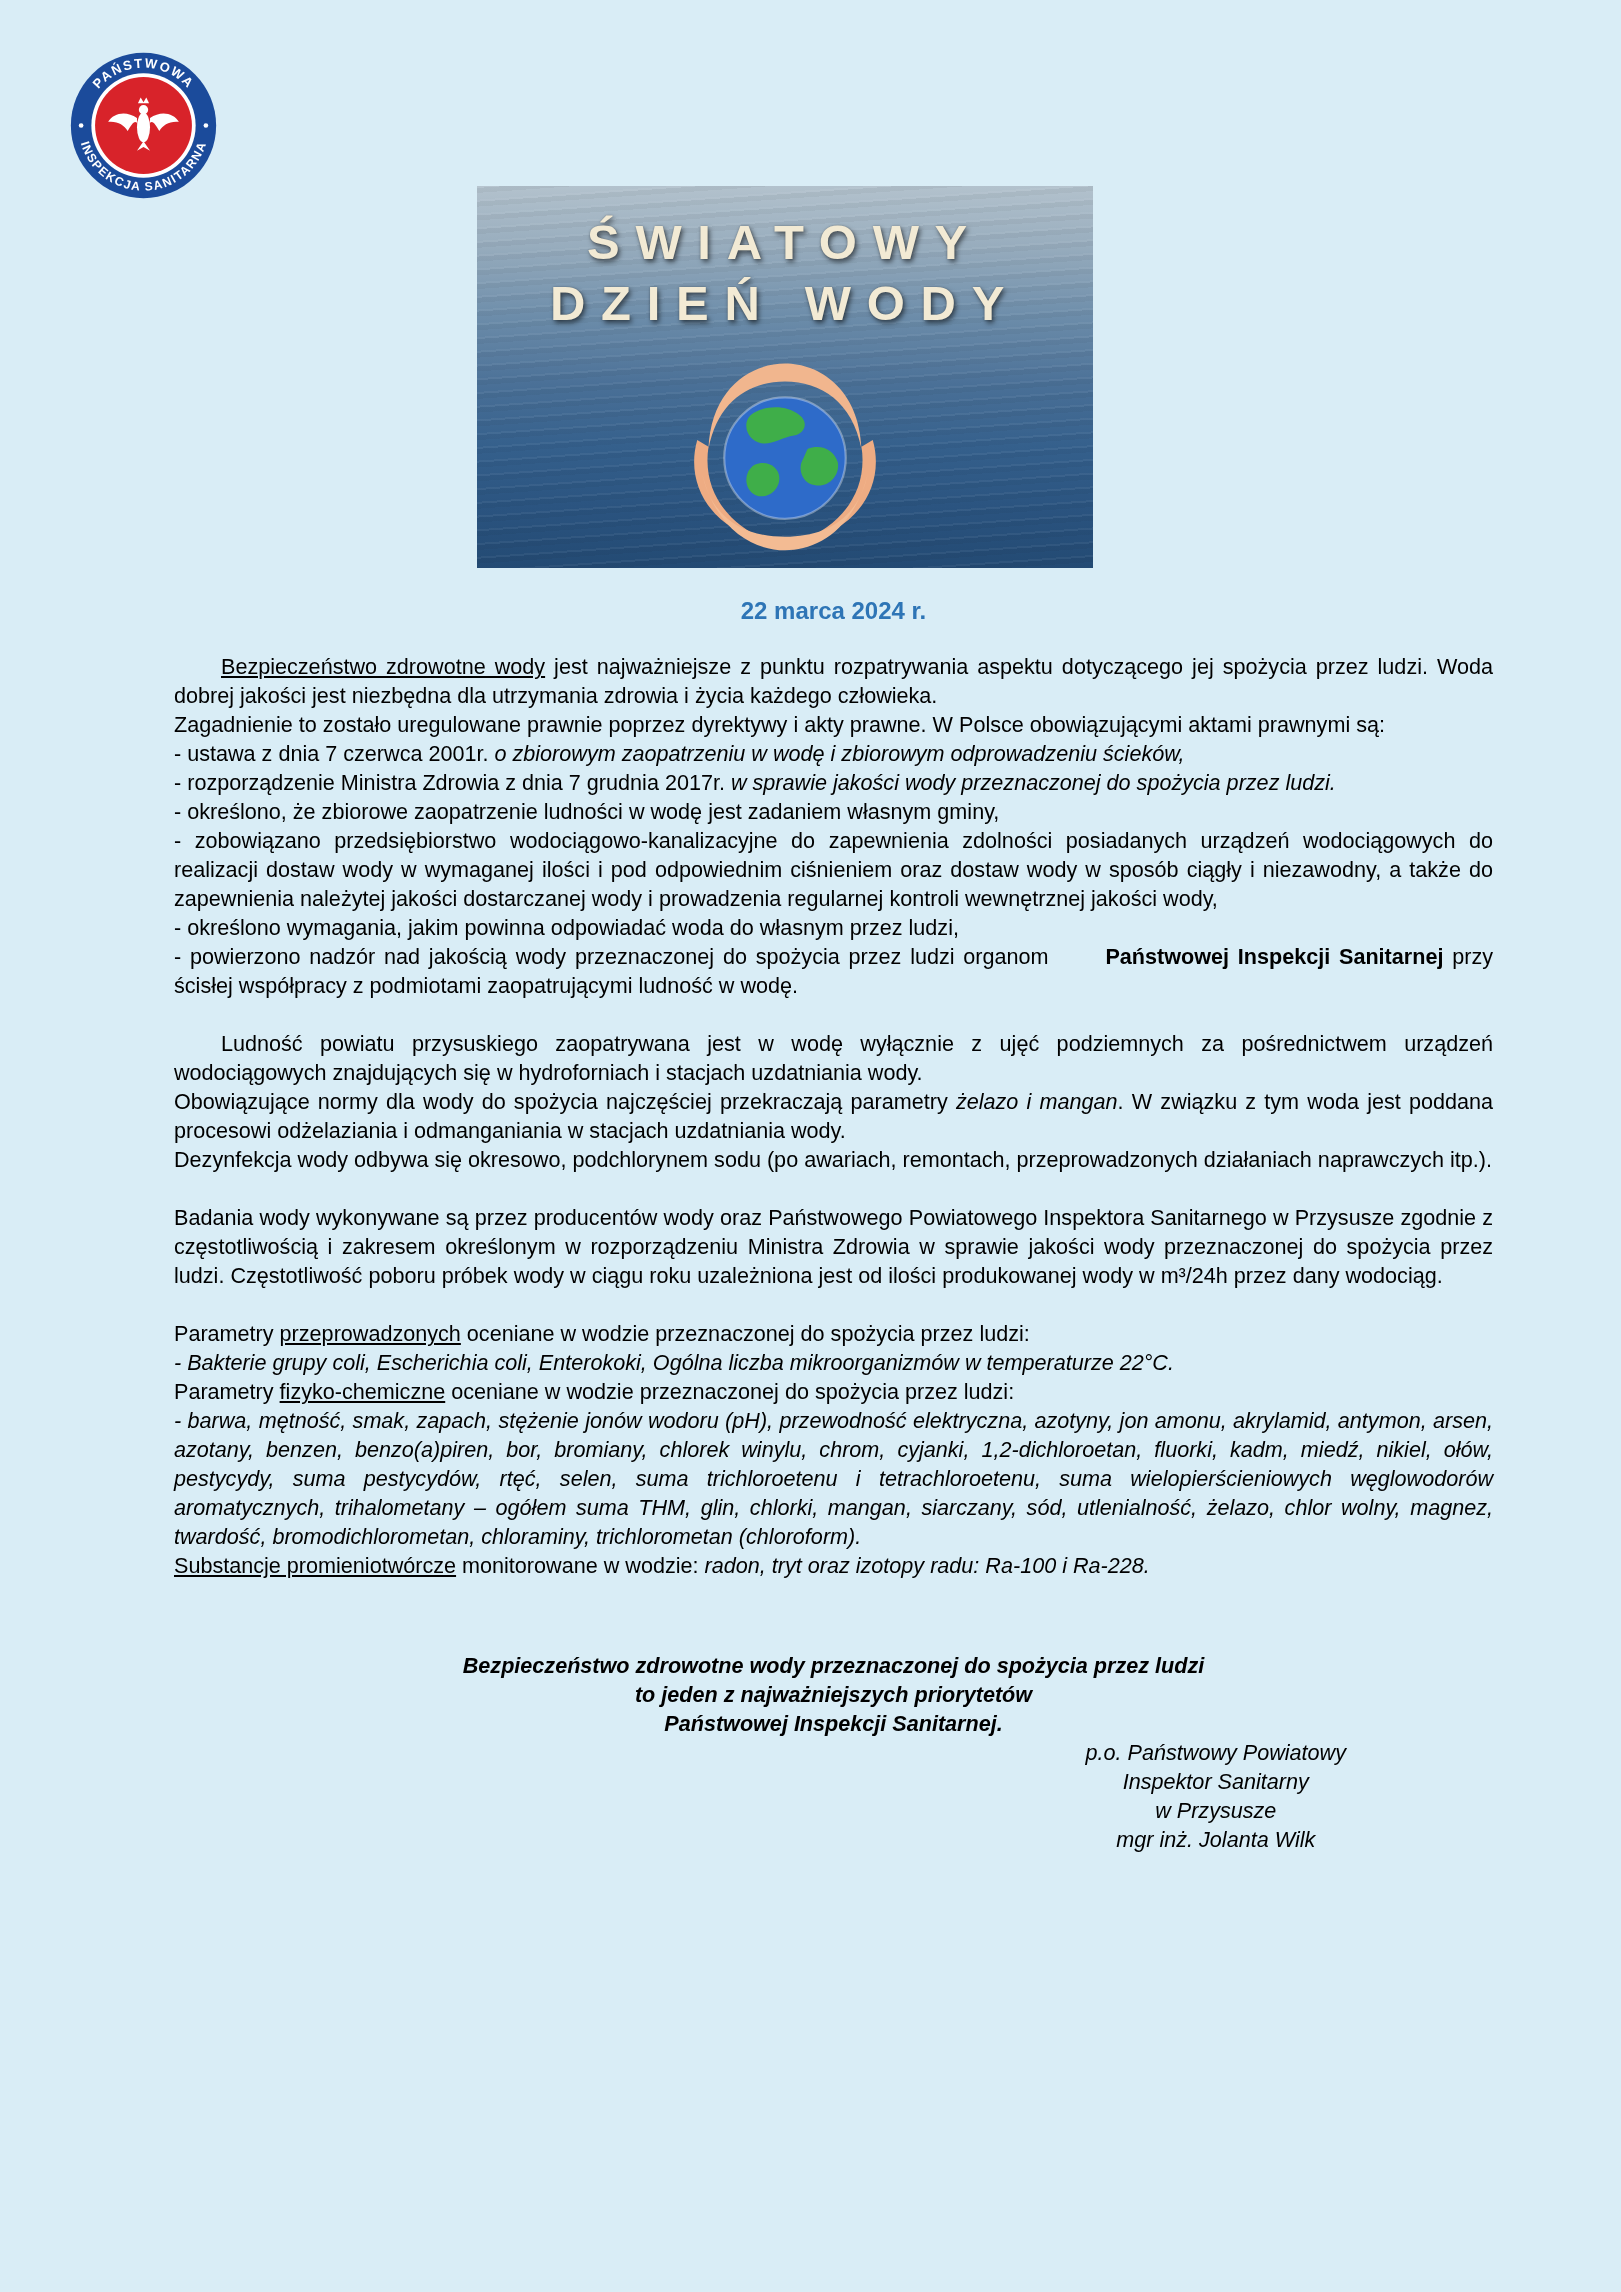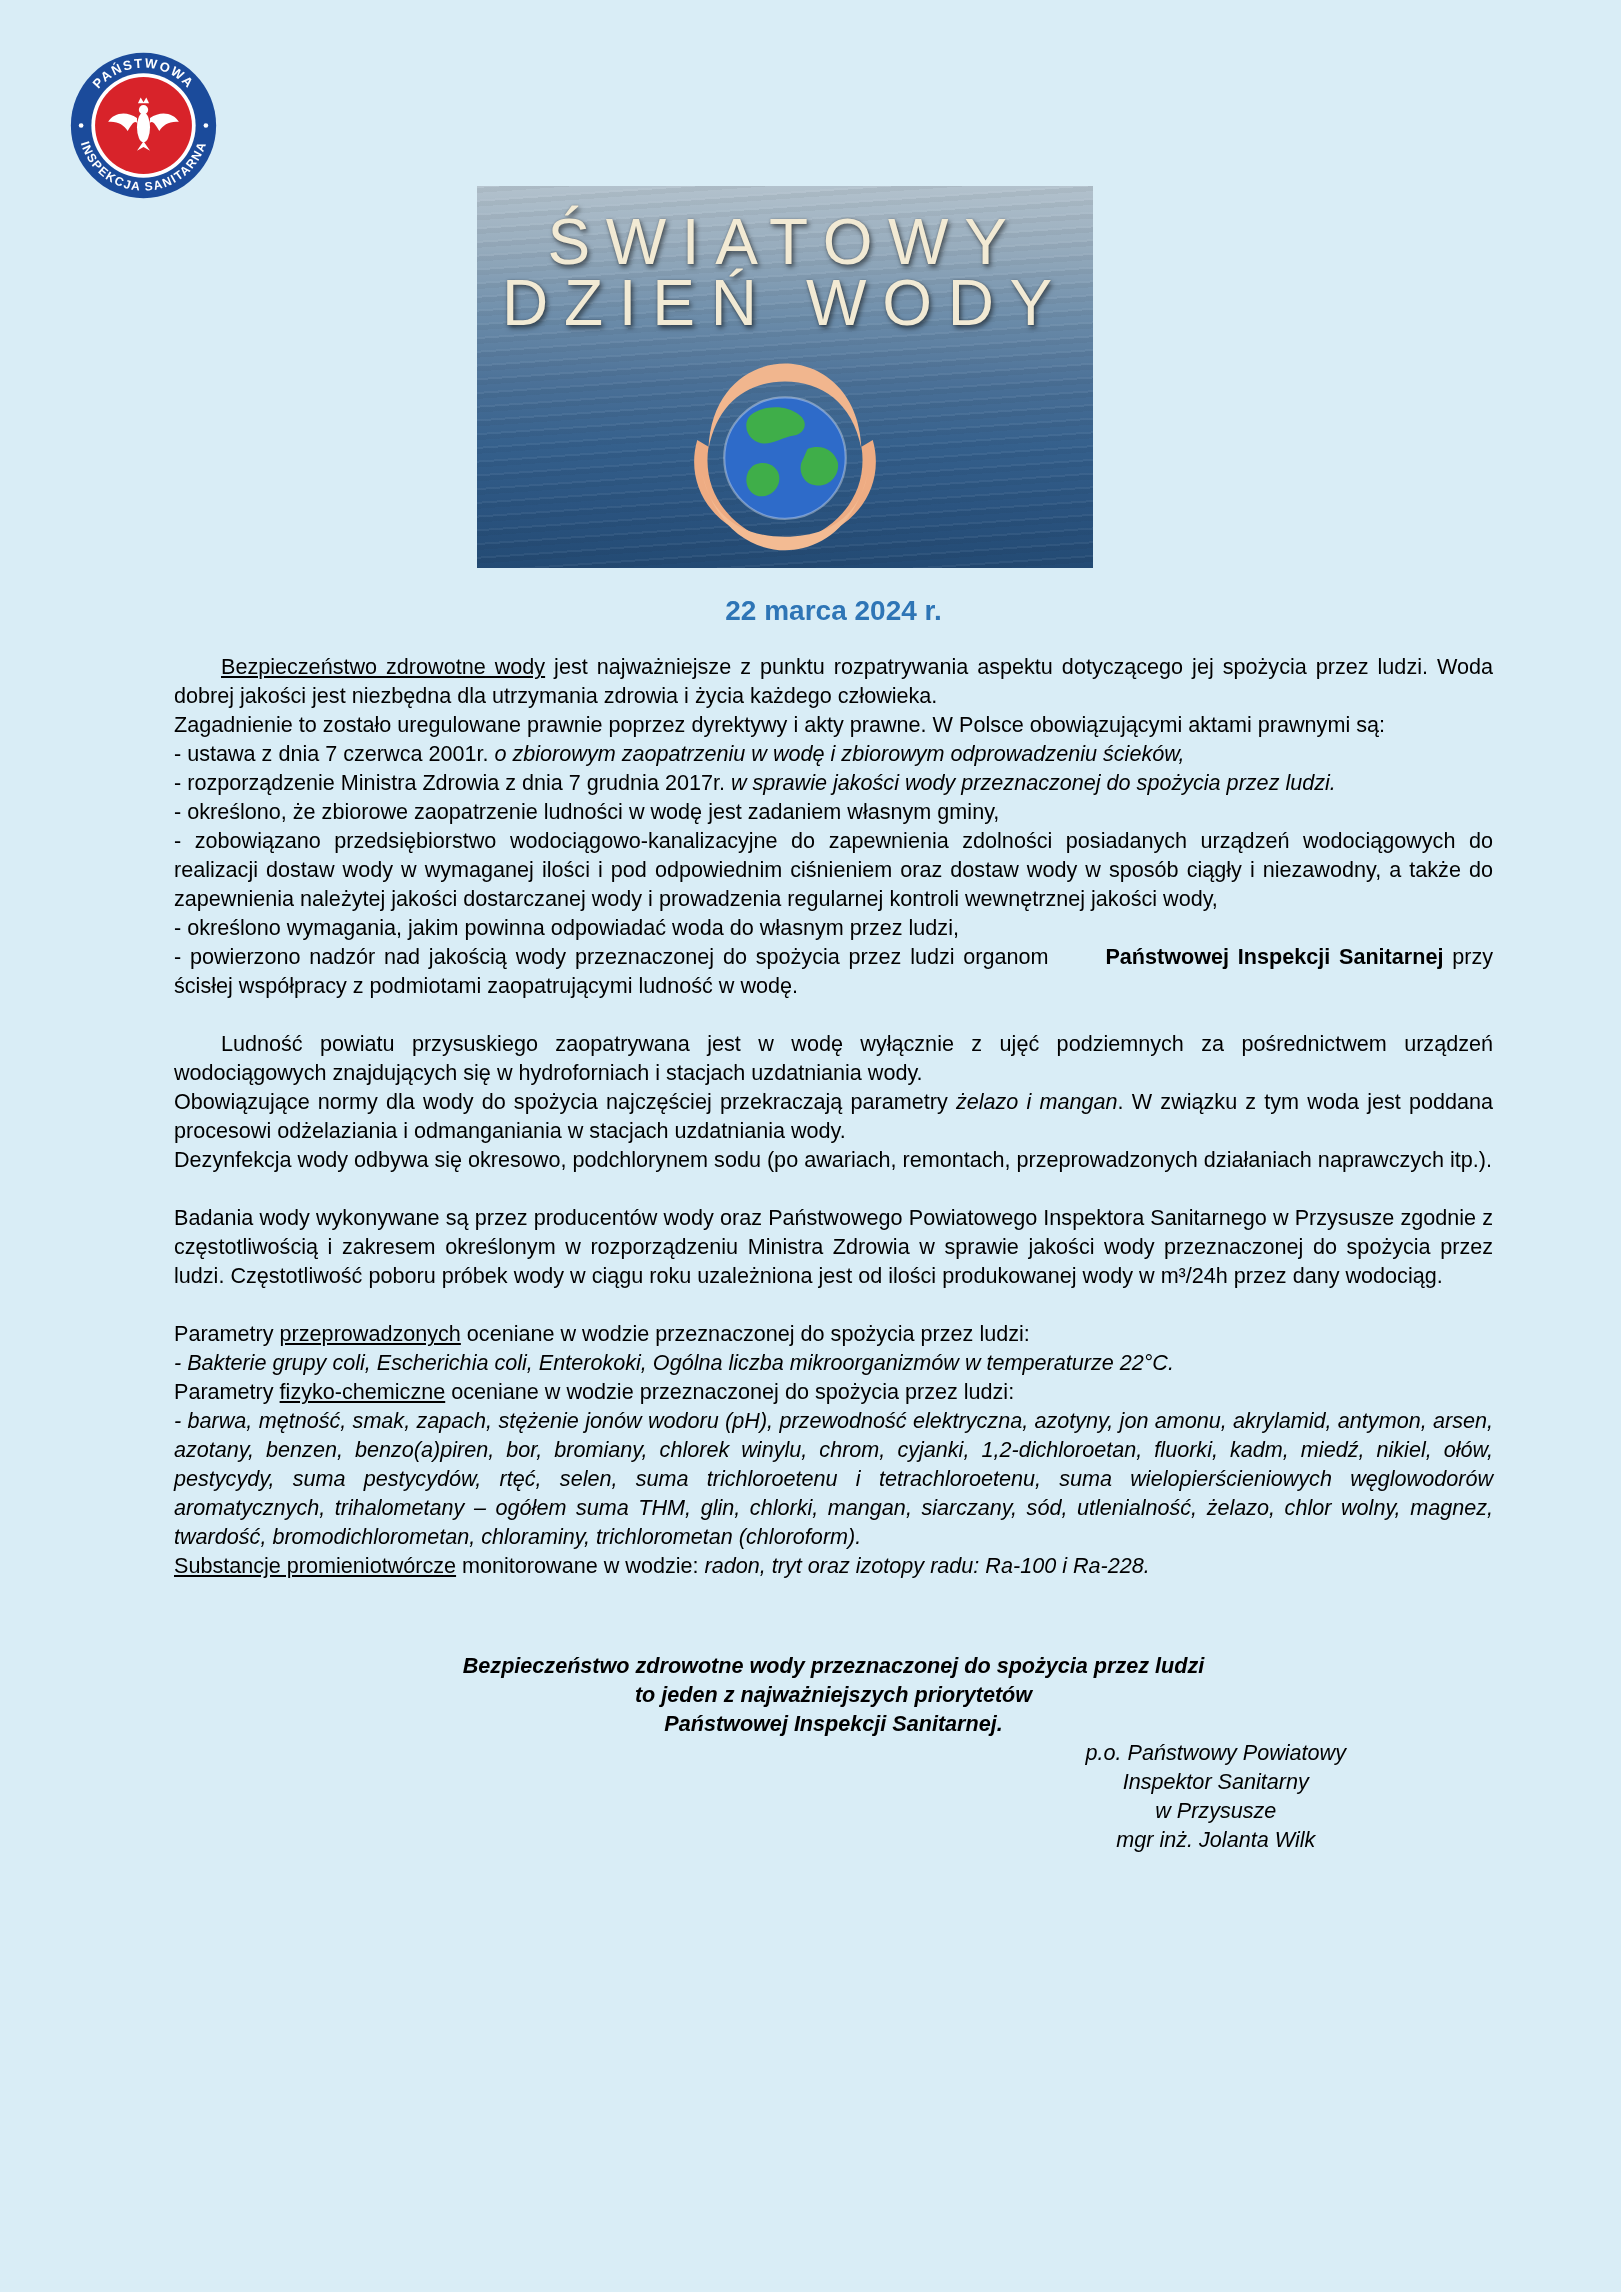--- a/index.html
+++ b/index.html
@@ -11,27 +11,27 @@
   .logo { position:absolute; top:51px; left:69px; width:149px; height:149px; }
   .logo svg { width:100%; height:100%; display:block; }
 
   
   .banner { position:absolute; top:186px; left:477px; width:616px; height:382px; overflow:hidden;
     background:
       repeating-linear-gradient(176deg, rgba(255,255,255,0.05) 0 2px, rgba(0,0,0,0.04) 2px 6.9px, transparent 6.9px 13.7px),
       linear-gradient(180deg,#b3c2cd 0%, #97acbd 16%, #6d8daa 34%, #4a7097 52%, #35608c 68%, #2b5480 84%, #234a73 100%);
   }
   .banner-title { position:absolute; top:25.5px; left:0; width:100%; text-align:center;
-    color:#f2ead4; font-weight:normal; letter-spacing:15.7px; font-size:64px; line-height:61px;
+    color:#f2ead4; font-weight:bold; letter-spacing:15.7px; font-size:49px; line-height:61px;
     text-shadow:2px 2.9px 4.9px rgba(0,0,0,0.55), 0 0 2px rgba(0,0,0,0.3); }
   .globe-art { position:absolute; bottom:2px; left:50%; transform:translateX(-50%); width:294px; height:225px; }
 
   
   .doc-body { position:absolute; top:596px; left:174px; width:1319px; font-size:21.6px; line-height:29px; }
-  .date-h { text-align:center; color:#2e75b6; font-size:28px; font-weight:bold; margin-bottom:27.4px; }
+  .date-h { text-align:center; color:#2e75b6; font-size:24px; font-weight:bold; margin-bottom:27.4px; }
   .para { text-align:justify; }
   .indent { text-indent:47px; }
   .gap { height:29px; }
   .gap-lg { height:51px; }
   .u { text-decoration:underline; }
   .i { font-style:italic; }
   .b { font-weight:bold;margin-left:48px; }
   .closing { text-align:center; font-weight:bold; font-style:italic; margin-top:19.6px; }
   .signature { font-style:italic; text-align:center; width:max-content; margin-left:auto; margin-right:147px; }
 </style>

